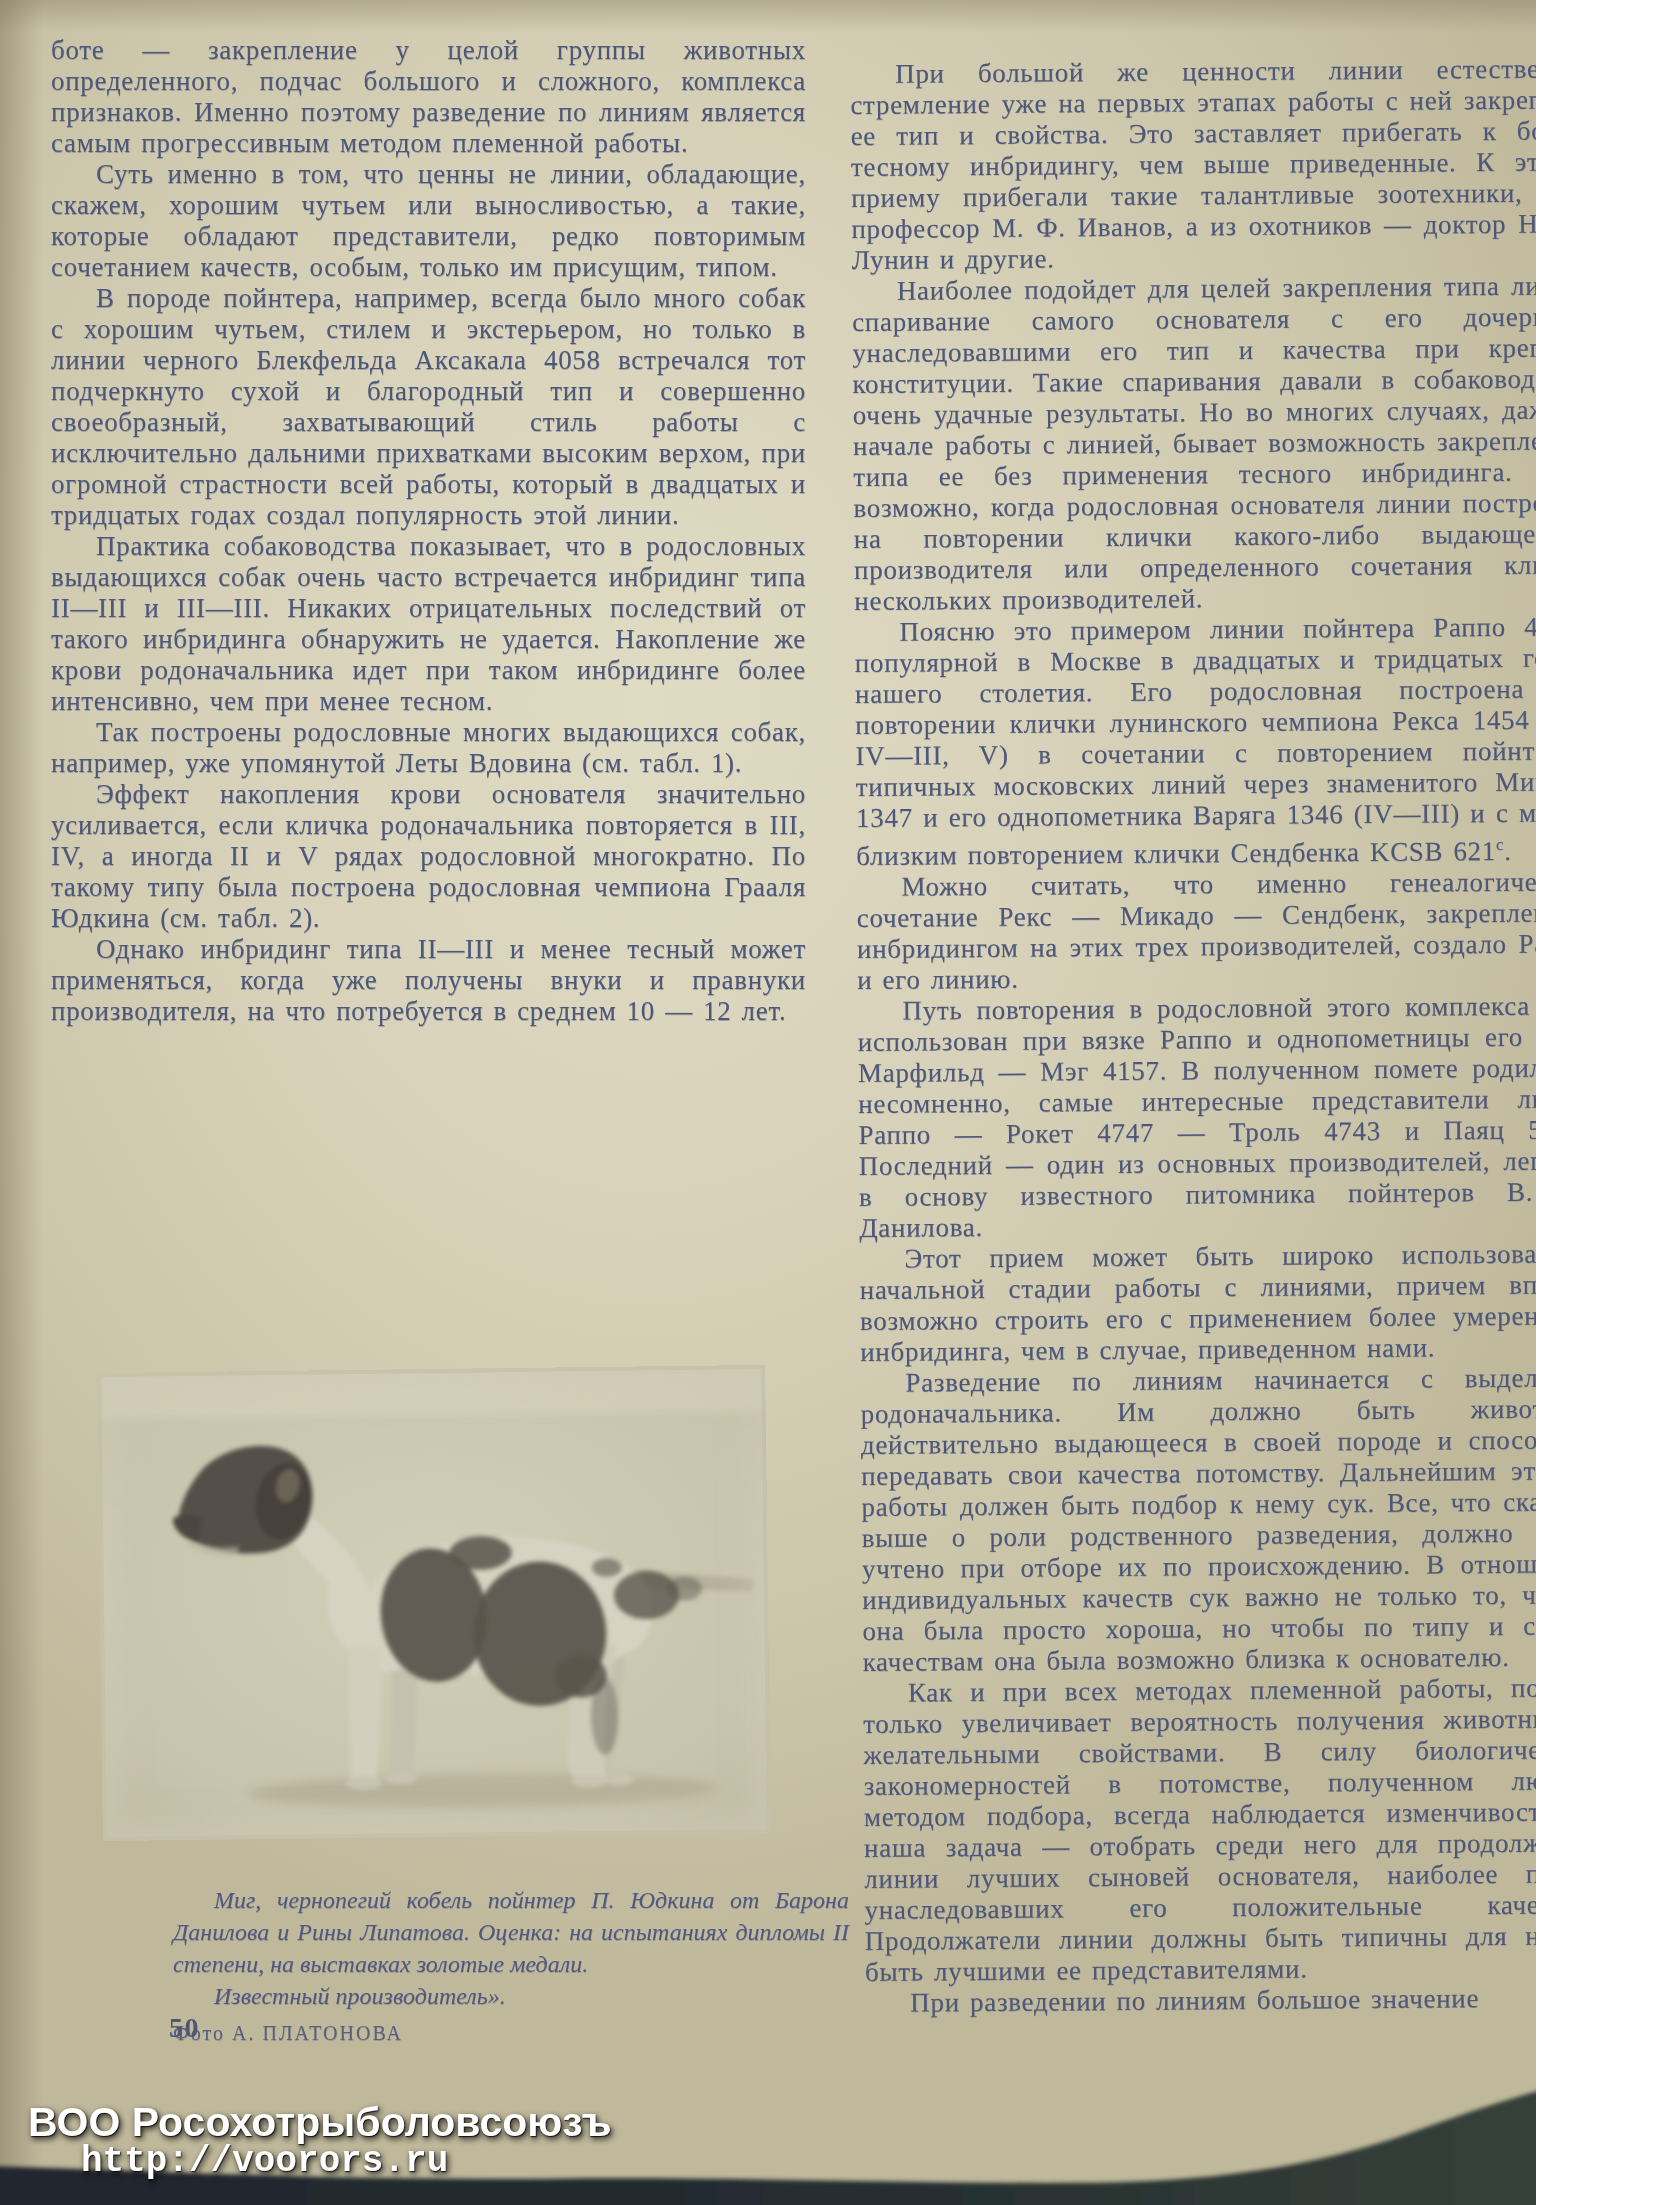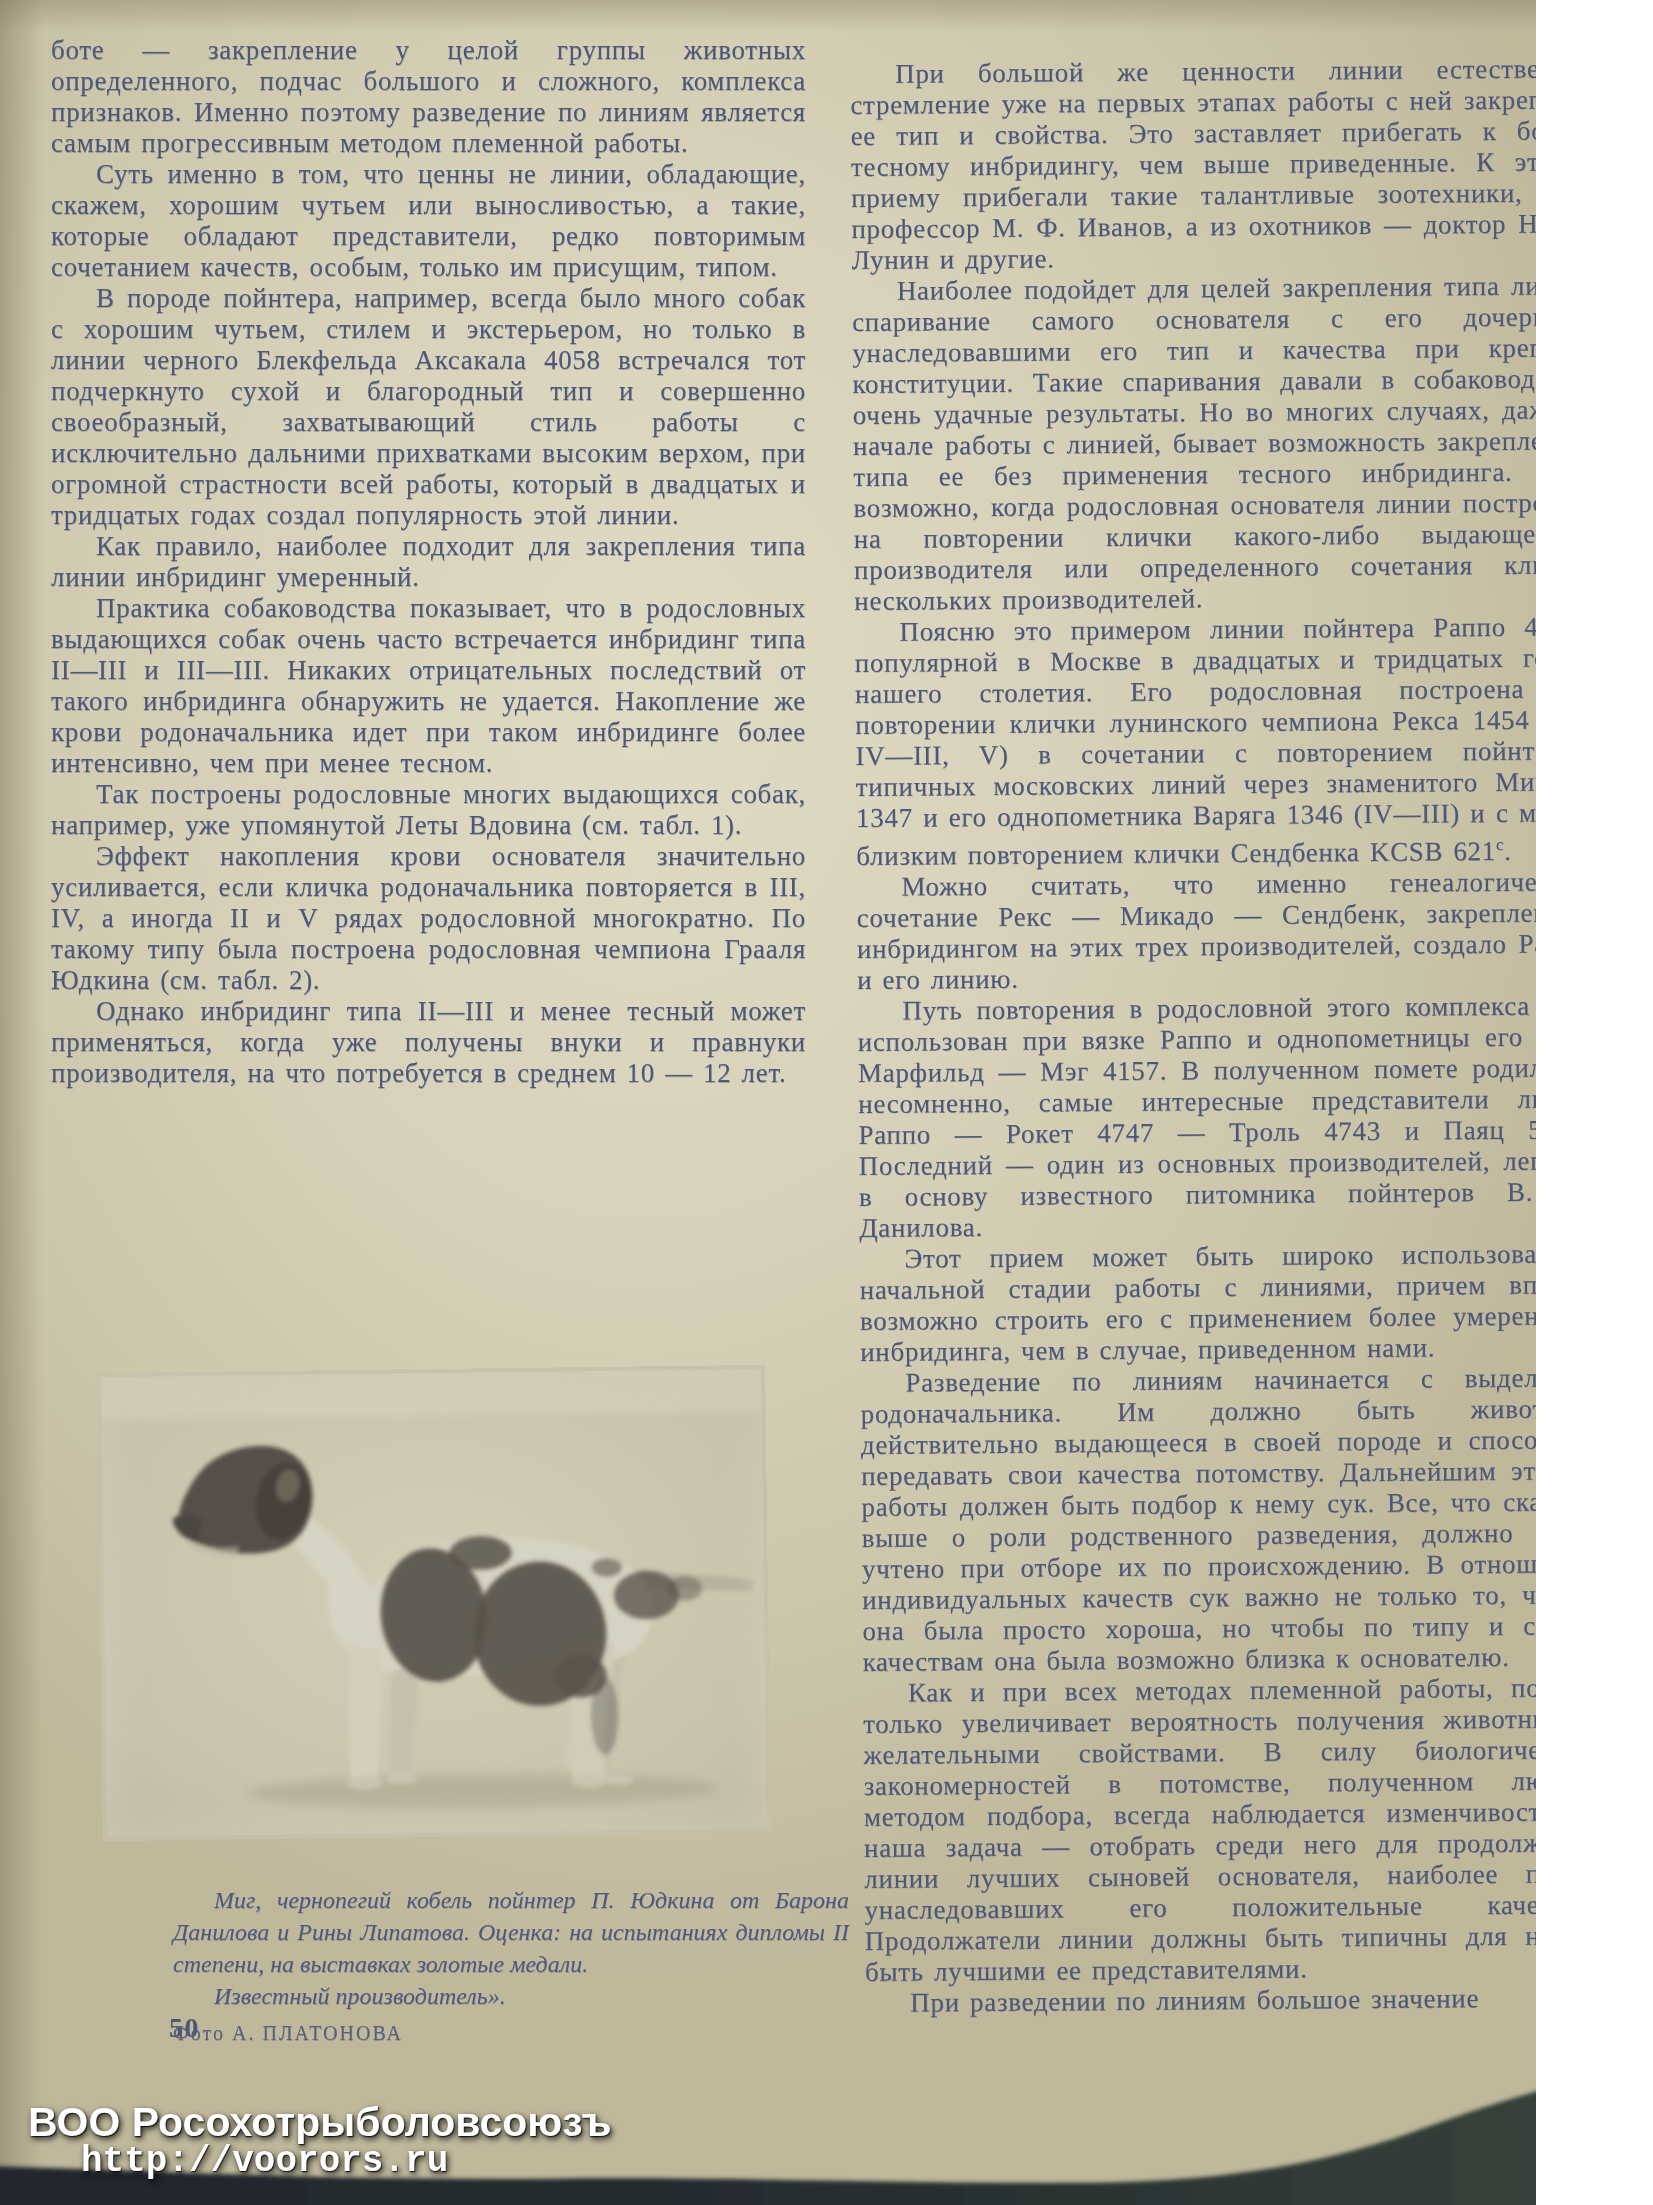--- a/index.html
+++ b/index.html
@@ -60,21 +60,20 @@
 </head>
 <body>
 
 <div class="canvas">
   <div class="page">
 
     <div class="col col-left">
       <p>боте — закрепление у целой группы животных определенного, подчас большого и сложного, комплекса признаков. Именно поэтому разведение по линиям является самым прогрессивным методом племенной работы.</p>
       <p>Суть именно в том, что ценны не линии, обладающие, скажем, хорошим чутьем или выносливостью, а такие, которые обладают представители, редко повторимым сочетанием качеств, особым, только им присущим, типом.</p>
       <p>В породе пойнтера, например, всегда было много собак с хорошим чутьем, стилем и экстерьером, но только в линии черного Блекфельда Аксакала 4058 встречался тот подчеркнуто сухой и благородный тип и совершенно своеобразный, захватывающий стиль работы с исключительно дальними прихватками высоким верхом, при огромной страстности всей работы, который в двадцатых и тридцатых годах создал популярность этой линии.</p>
-      <p>Как правило, наиболее подходит для закрепления типа линии инбридинг умеренный.</p>
       <p>Практика собаководства показывает, что в родословных выдающихся собак очень часто встречается инбридинг типа II—III и III—III. Никаких отрицательных последствий от такого инбридинга обнаружить не удается. Накопление же крови родоначальника идет при таком инбридинге более интенсивно, чем при менее тесном.</p>
       <p>Так построены родословные многих выдающихся собак, например, уже упомянутой Леты Вдовина (см. табл. 1).</p>
       <p>Эффект накопления крови основателя значительно усиливается, если кличка родоначальника повторяется в III, IV, а иногда II и V рядах родословной многократно. По такому типу была построена родословная чемпиона Грааля Юдкина (см. табл. 2).</p>
       <p>Однако инбридинг типа II—III и менее тесный может применяться, когда уже получены внуки и правнуки производителя, на что потребуется в среднем 10 — 12 лет.</p>
     </div>
 
     <div class="col col-right">
       <p>При большой же ценности линии естественно стремление уже на первых этапах работы с ней закрепить ее тип и свойства. Это заставляет прибегать к более тесному инбридингу, чем выше приведенные. К этому приему прибегали такие талантливые зоотехники, как профессор М. Ф. Иванов, а из охотников — доктор Н. И. Лунин и другие.</p>
       <p>Наиболее подойдет для целей закрепления типа линии спаривание самого основателя с его дочерьми, унаследовавшими его тип и качества при крепкой конституции. Такие спаривания давали в собаководстве очень удачные результаты. Но во многих случаях, даже в начале работы с линией, бывает возможность закрепления типа ее без применения тесного инбридинга. Это возможно, когда родословная основателя линии построена на повторении клички какого-либо выдающегося производителя или определенного сочетания кличек нескольких производителей.</p>
       <p><span>Поясню это примером линии пойнтера Раппо 4607, популярной в Москве в двадцатых и тридцатых годах нашего столетия. Его родословная построена на повторении клички лунинского чемпиона Рекса 1454 (III, IV—III, V) в сочетании с повторением пойнтеров типичных московских линий через знаменитого Микадо 1347 и его однопометника Варяга 1346 (IV—III) и с менее близким повторением клички Сендбенка KCSB 621</span><sup class="sup">с</sup><span>.</span></p>

